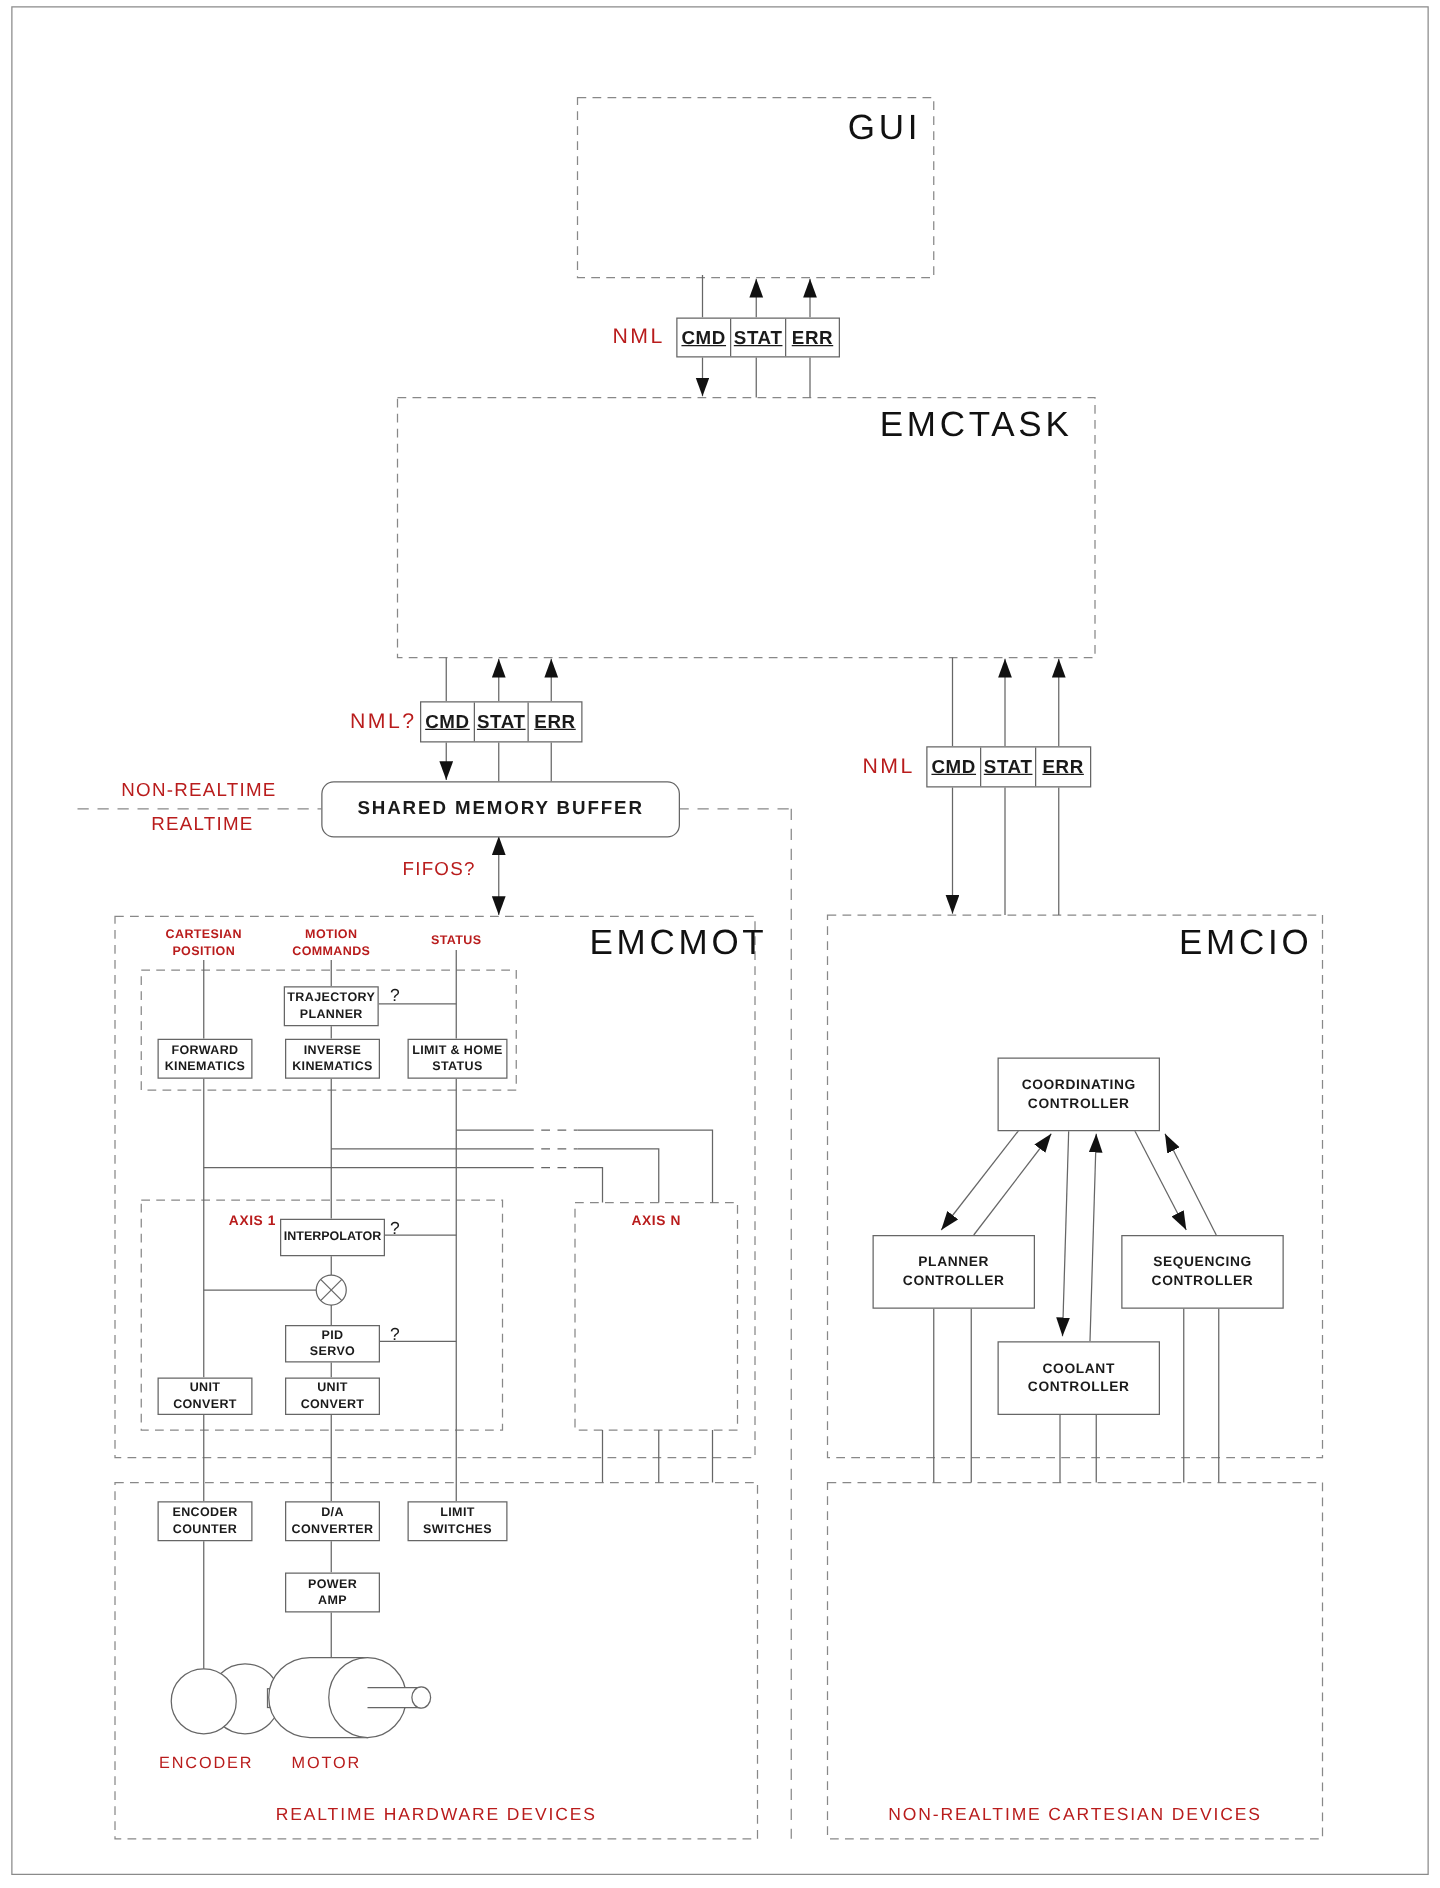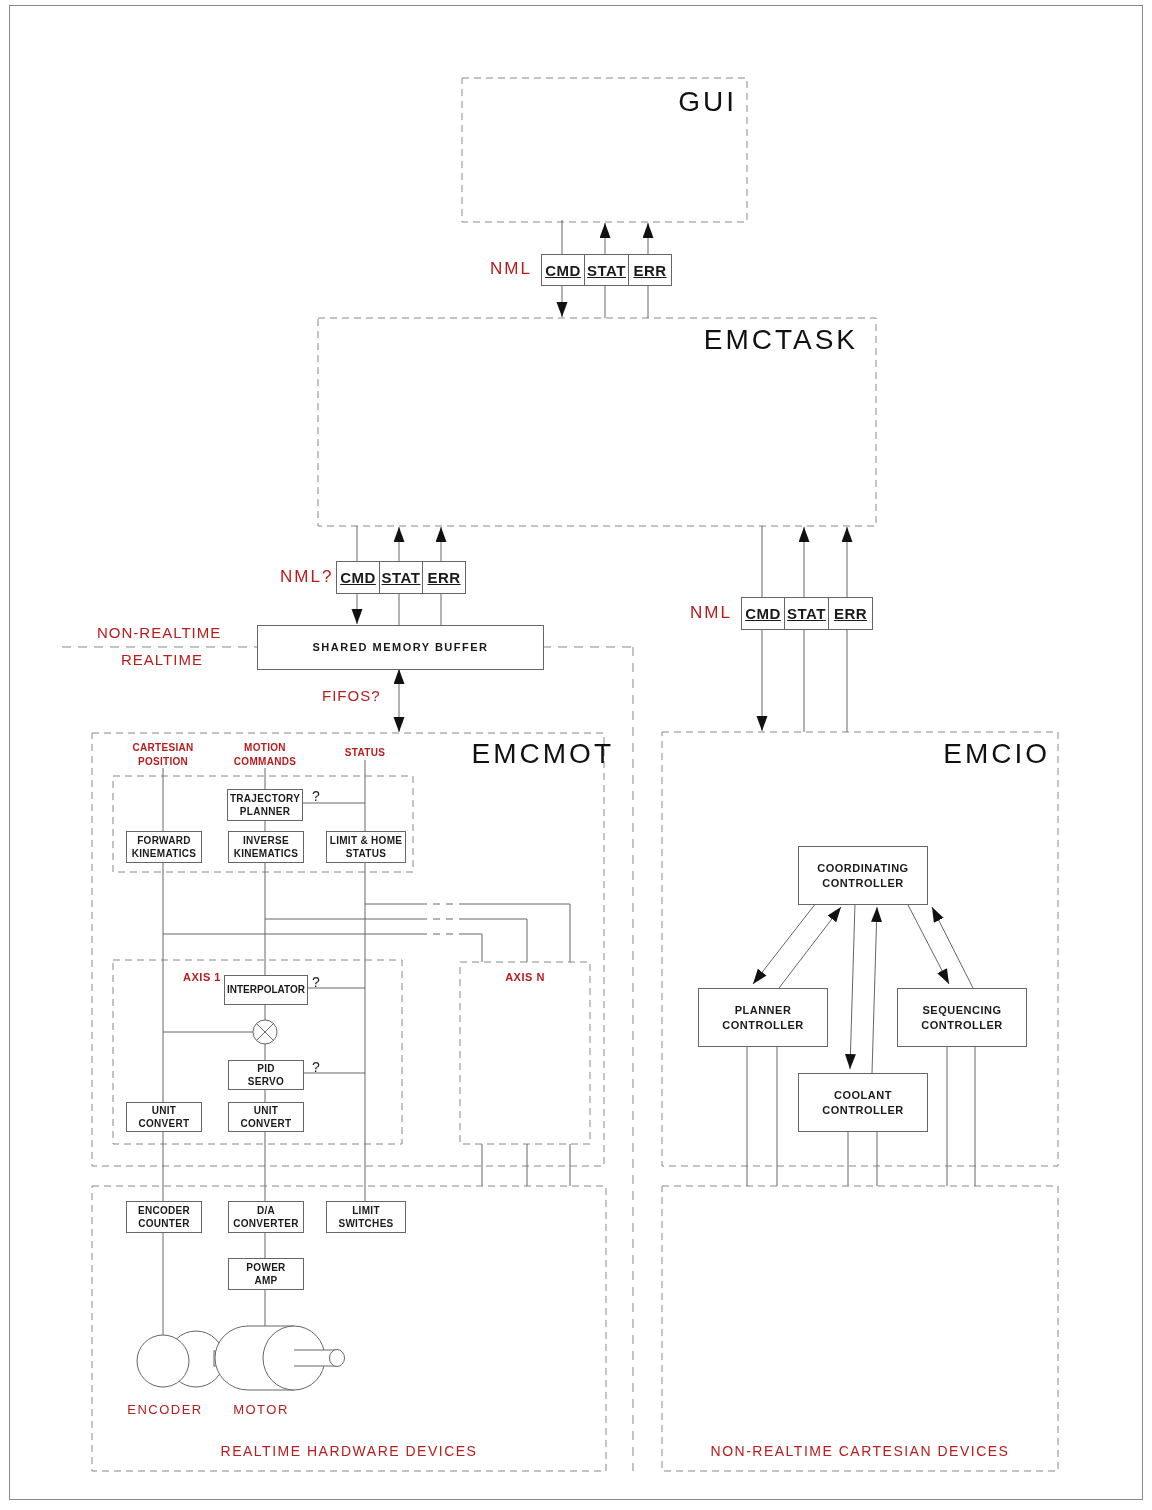--- a/index.html
+++ b/index.html
@@ -5,21 +5,21 @@
   html,body{margin:0;padding:0;background:#fff;}
   .stage{position:relative;width:1152px;height:1510px;background:#fff;
          font-family:"Liberation Sans",sans-serif;overflow:hidden;}
   .frame{position:absolute;left:9px;top:5px;width:1132px;height:1493px;border:1px solid #8a8a8a;}
   svg.wires{position:absolute;left:0;top:0;width:1152px;height:1510px;}
   .bx{position:absolute;border:1px solid #666;background:#fff;display:flex;align-items:center;
       justify-content:center;text-align:center;font-weight:bold;color:#1a1a1a;
       white-space:pre-line;font-size:10px;line-height:1.35;letter-spacing:0.3px;}
   .bx.mid{font-size:11px;letter-spacing:0.5px;}
   .bx.big{font-size:13px;letter-spacing:0.5px;line-height:1.45;}
-  .bx.buffer{font-size:11px;letter-spacing:1.5px;}
+  .bx.buffer{font-size:15px;letter-spacing:1.5px;border-radius:10px;}
   .ttl{position:absolute;font-size:28px;letter-spacing:3px;color:#111;text-align:right;
        font-weight:normal;}
   .lbl{position:absolute;color:#b91c1c;white-space:pre-line;}
   .nml-lbl{font-size:17px;letter-spacing:2px;}
   .zone-lbl{font-size:15px;letter-spacing:1px;}
   .col-lbl{font-size:10px;font-weight:bold;text-align:center;line-height:1.4;letter-spacing:0.3px;}
   .axis-lbl{font-size:11px;font-weight:bold;text-align:center;letter-spacing:0.5px;}
   .q{font-size:14px;color:#1a1a1a;}
   .hw-lbl{font-size:14px;letter-spacing:1.5px;text-align:center;}
   .dev-lbl{font-size:13px;letter-spacing:1.5px;text-align:center;}

